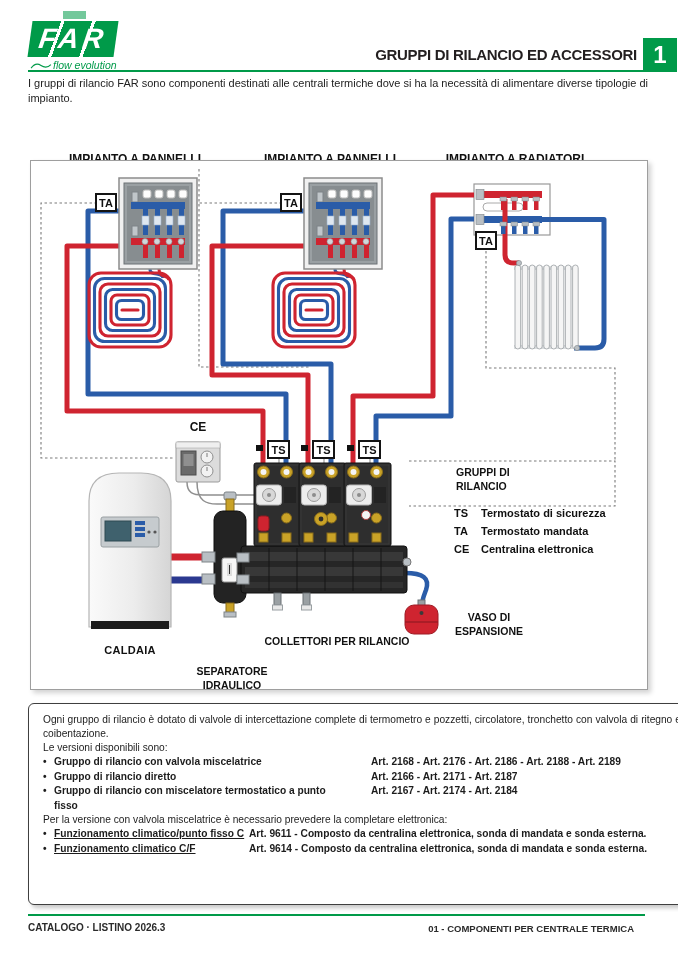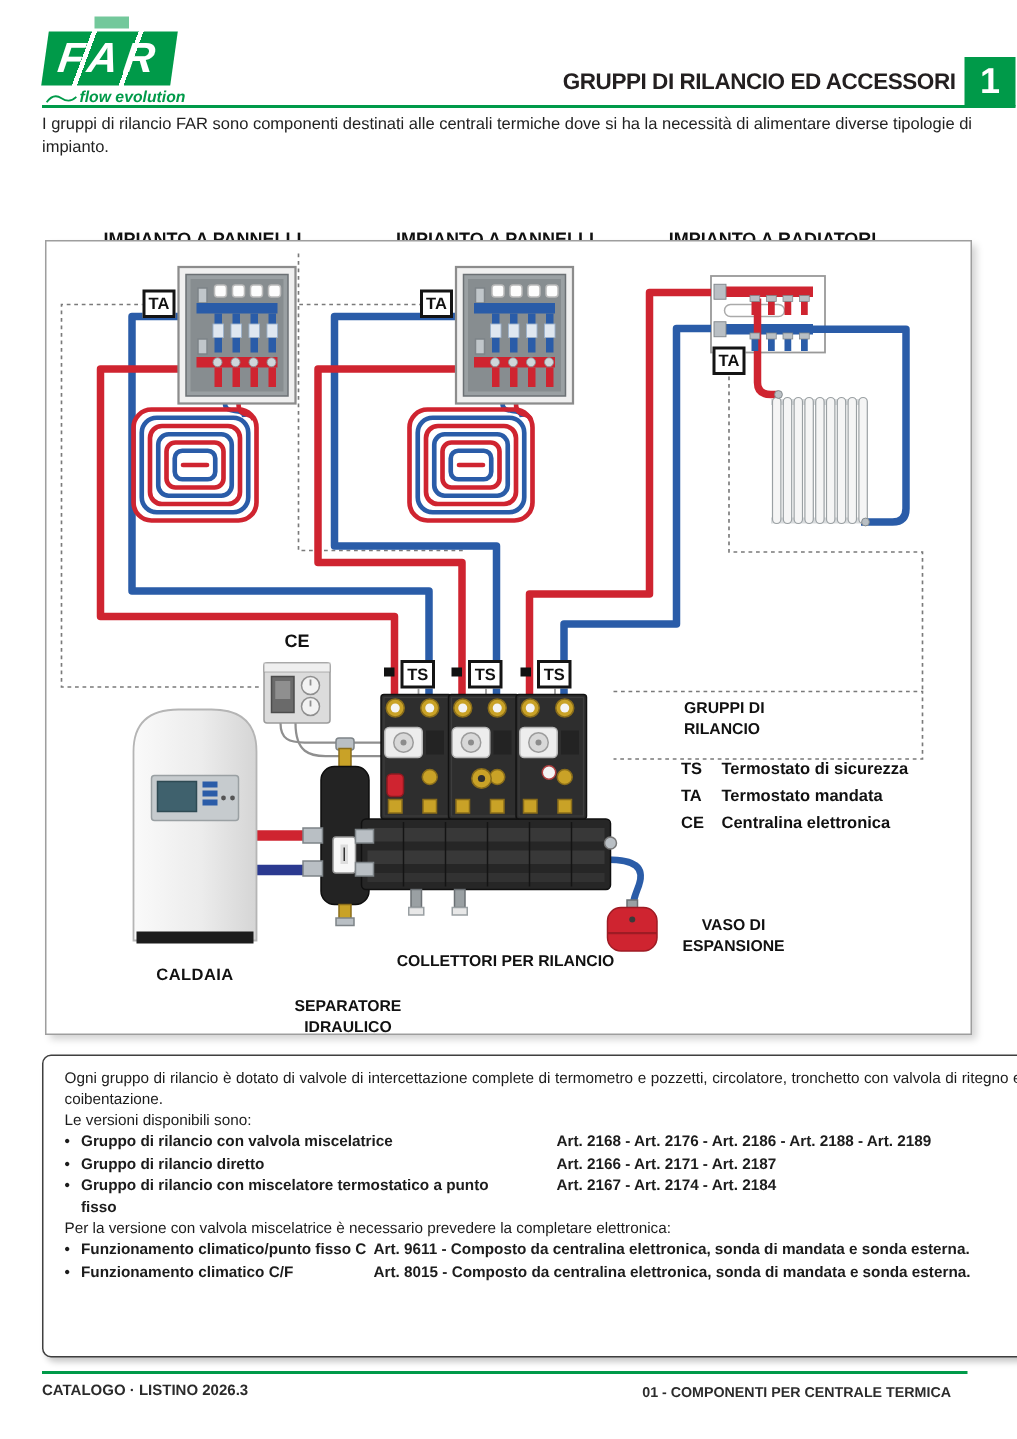--- a/index.html
+++ b/index.html
@@ -9,21 +9,21 @@
 
   
   .print-mark{position:absolute;left:63px;top:11px;width:23px;height:8px;background:#009A49;opacity:.55;}
   .logo{position:absolute;left:30px;top:21px;}
   .logo-blocks{width:86px;height:36px;transform:skewX(-8deg);
        background:linear-gradient(103deg,#009A49 0 30.5%,#fff 30.5% 34%,#009A49 34% 63.5%,#fff 63.5% 67%,#009A49 67% 100%);
        color:#fff;font-style:italic;font-weight:bold;font-size:28px;line-height:36px;
        text-align:center;letter-spacing:4px;}
   .logo-tagline-row{display:flex;align-items:center;margin-top:2px;}
   .swoosh{width:22px;height:9px;margin-right:1px;}
-  .logo-tagline{color:#009A49;font-style:italic;font-size:10.5px;font-weight:700;}
+  .logo-tagline{color:#009A49;font-style:italic;font-size:10.5px;font-weight:400;}
   .section-title{position:absolute;right:41px;top:46px;font-size:15px;font-weight:bold;
        color:#231f20;letter-spacing:-0.3px;}
   .chapter-box{position:absolute;left:643px;top:38px;width:34px;height:33px;background:#009A49;
        display:flex;align-items:center;justify-content:center;color:#fff;font-weight:bold;font-size:24px;}
   .header-rule{position:absolute;left:28px;top:70px;width:649px;height:2px;background:#009A49;}
   .intro{position:absolute;left:28px;top:76px;width:622px;font-size:11px;line-height:1.32;margin:0;color:#222;}
 
   
   .col-title{position:absolute;top:152px;width:170px;text-align:center;font-size:12px;font-weight:bold;color:#111;}
   .ct1{left:50px;} .ct2{left:245px;} .ct3{left:430px;}
@@ -57,21 +57,21 @@
        border:1.3px solid #3f3f3f;border-radius:6px;box-shadow:3px 3px 4px rgba(0,0,0,.22);
        padding:9px 14px;font-size:10.2px;line-height:1.38;color:#1c1c1c;}
   .desc-box p{margin:0;}
   .desc-intro,.desc-closing{text-align:justify;}
   .desc-intro{margin-bottom:7px;}
   .desc-heading{margin-bottom:2px;}
   .desc-row{display:flex;align-items:flex-start;line-height:1.42;}
   .bullet{width:11px;flex:0 0 11px;font-weight:bold;}
   .v-label{flex:0 0 284px;font-weight:bold;}
   .v-arts{font-weight:bold;margin-left:33px;}
-  .r-label{flex:0 0 195px;font-weight:bold;}
+  .r-label{flex:0 0 195px;font-weight:bold;text-decoration:underline;}
   .r-arts{font-weight:bold;}
   .mt{margin-top:9px;}
 
   
   .footer-rule{position:absolute;left:28px;top:914px;width:617px;height:2px;background:#009A49;}
   .footer-left{position:absolute;left:28px;top:922px;font-size:10px;font-weight:bold;color:#2b2b2b;}
   .footer-right{position:absolute;right:44px;top:923px;font-size:9.5px;font-weight:600;color:#2b2b2b;text-align:right;}
   .page-box{position:absolute;left:645px;top:960px;width:31px;height:30px;background:#009A49;
        display:flex;align-items:center;justify-content:center;color:#fff;
        font-style:italic;font-weight:bold;font-size:14px;}
@@ -402,21 +402,21 @@
     </div>
     <p class="desc-heading mt" data-interactable="false">Per la versione con valvola miscelatrice è necessario prevedere la completare elettronica:</p>
     <div class="desc-row" data-interactable="false">
       <span class="bullet" data-interactable="false">•</span>
       <span class="r-label" data-interactable="false">Funzionamento climatico/punto fisso C</span>
       <span class="r-arts" data-interactable="false">Art. 9611 - Composto da centralina elettronica, sonda di mandata e sonda esterna.</span>
     </div>
     <div class="desc-row" data-interactable="false">
       <span class="bullet" data-interactable="false">•</span>
       <span class="r-label" data-interactable="false">Funzionamento climatico C/F</span>
-      <span class="r-arts" data-interactable="false">Art. 8015 - Composto da centralina elettronica, sonda di mandata e sonda esterna.</span>
+      <span class="r-arts" data-interactable="false">Art. 9614 - Composto da centralina elettronica, sonda di mandata e sonda esterna.</span>
     </div>
   </div>
 
   <div class="footer-rule" data-interactable="false"></div>
   <div class="footer-left" data-interactable="false">CATALOGO · LISTINO 2026.3</div>
   <div class="footer-right" data-interactable="false">01 - COMPONENTI PER CENTRALE TERMICA</div>
   <div class="page-box" data-interactable="false">
     <span data-interactable="false">19</span>
   </div>
 </div>

